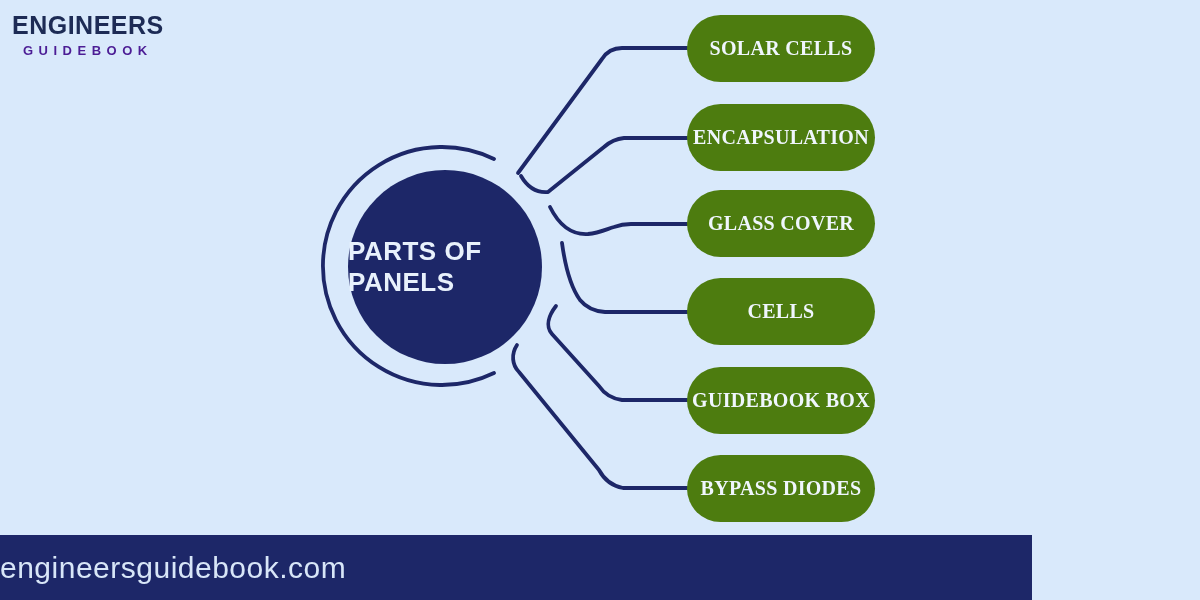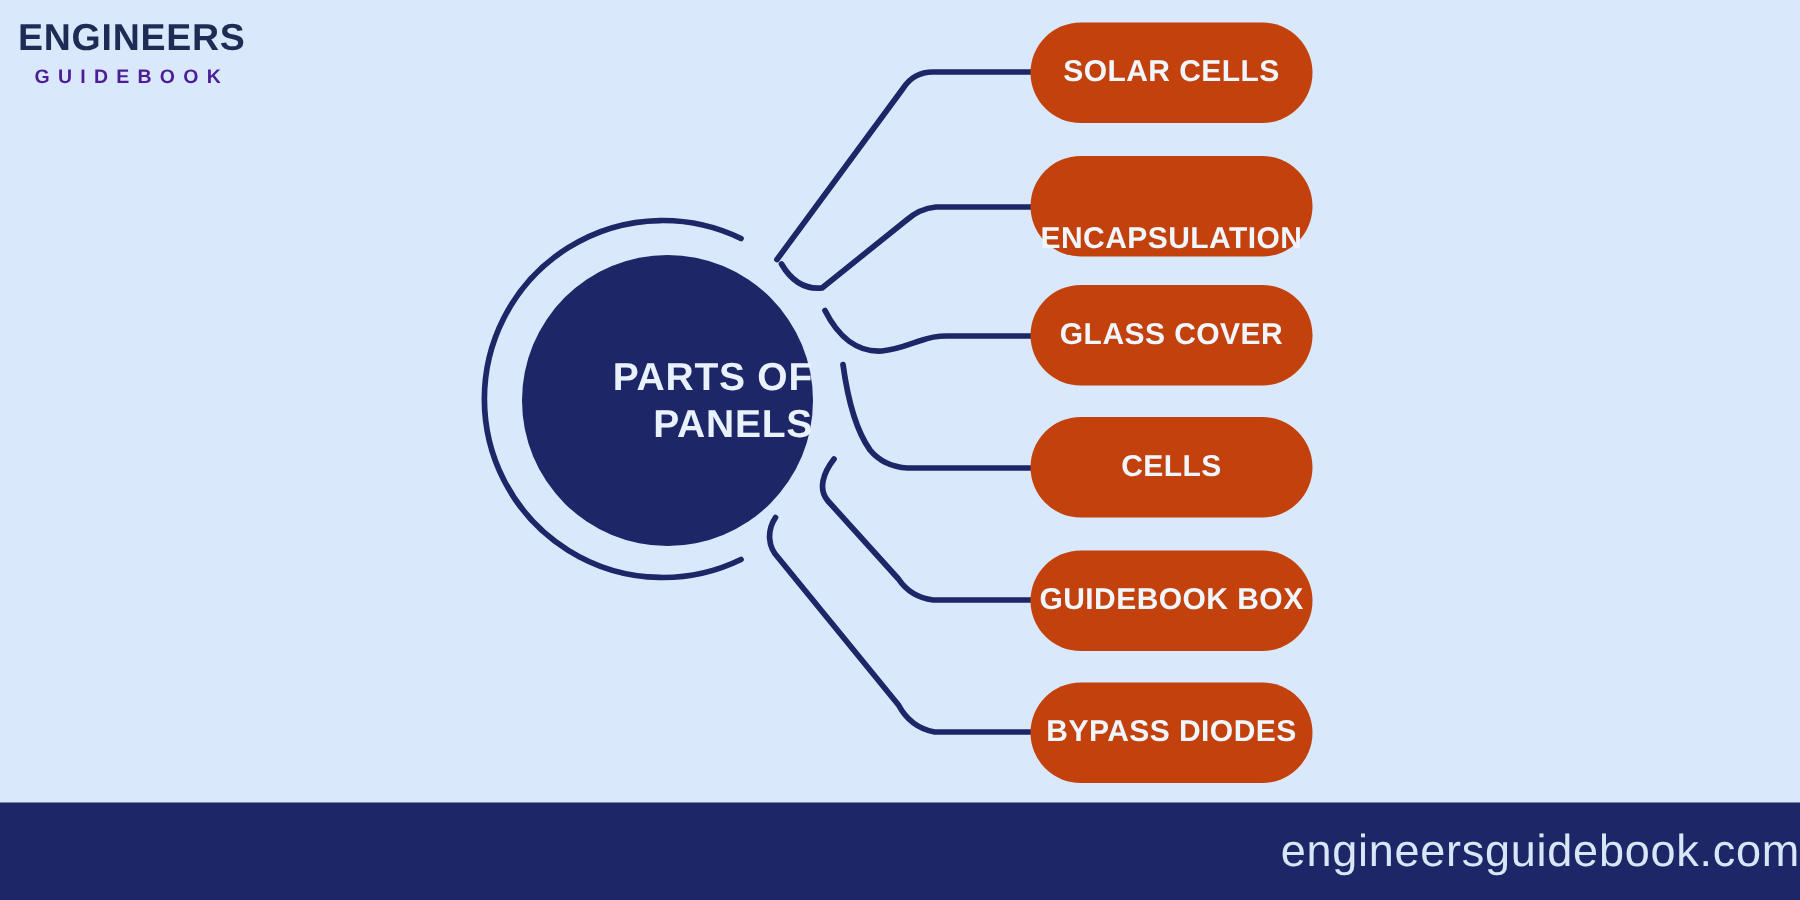--- a/index.html
+++ b/index.html
@@ -19,47 +19,47 @@
   .logo-line2{
     font-size:13px;font-weight:bold;letter-spacing:5.5px;
     color:#4c1d95;margin-top:3px;margin-left:11px;
   }
   
   .lines{position:absolute;top:0;left:0;width:1200px;height:600px;}
   
   .hub{
     position:absolute;left:348px;top:170px;width:194px;height:194px;
     background:#1d2768;border-radius:50%;
-    display:flex;flex-direction:column;align-items:flex-end;justify-content:center;
+    display:flex;flex-direction:column;align-items:flex-start;justify-content:center;
     text-align:center;
   }
   .hub span{
     color:#e8f1fc;font-weight:bold;font-size:26px;line-height:31px;letter-spacing:.5px;
   }
   
   .pill{
     position:absolute;left:687px;width:188px;height:67px;
-    background:#c2410c;border-radius:34px;
-    display:flex;align-items:center;justify-content:center;
+    background:#4d7c0f;border-radius:34px;
+    display:flex;align-items:center;justify-content:center;font-family:Liberation Serif, serif;
   }
   .pill span{
     color:#f0f6fd;font-weight:bold;font-size:20px;letter-spacing:.3px;
     white-space:nowrap;
   }
   .pill-0{top:15px;}
-  .pill-1{top:104px;align-items:flex-end;}
+  .pill-1{top:104px;}
   .pill-2{top:190px;align-items:center;}
   .pill-3{top:278px;}
   .pill-4{top:367px;}
   .pill-5{top:455px;}
   
   .footer{
-    position:absolute;left:0;top:535px;width:1200px;height:65px;
+    position:absolute;left:0;top:535px;width:1032px;height:65px;
     background:#1d2768;
-    display:flex;align-items:center;justify-content:flex-end;
+    display:flex;align-items:center;justify-content:flex-start;
   }
   .footer span{
     color:#d8e6f8;font-size:30px;letter-spacing:.5px;
   }
 </style>
 </head>
 <body>
 
 <div class="canvas">
 

